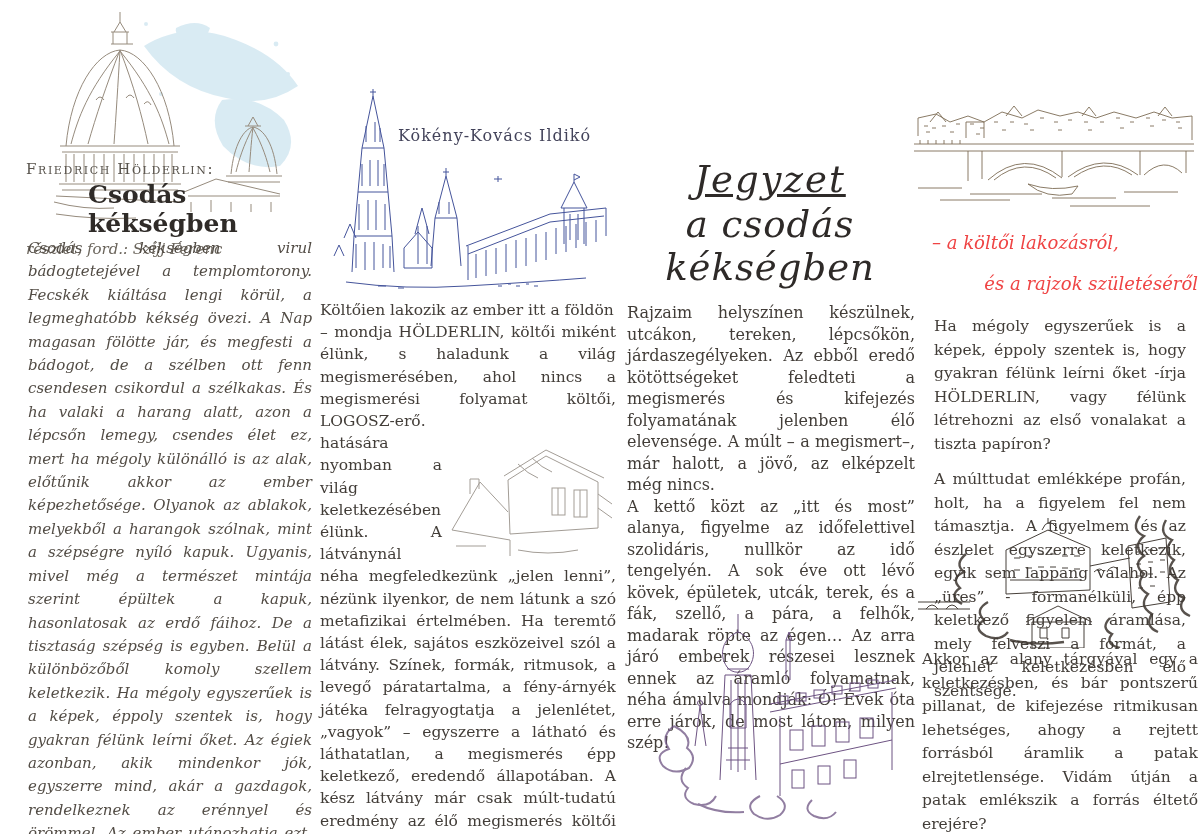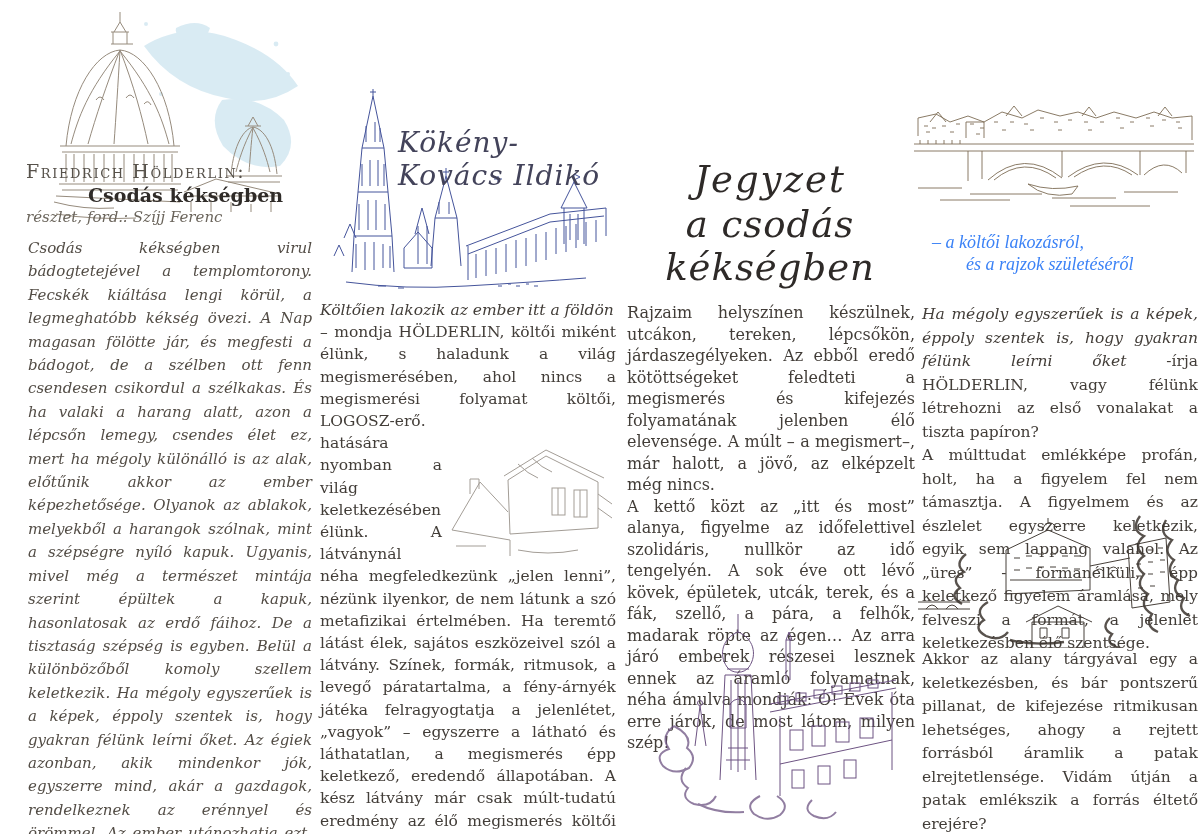--- a/index.html
+++ b/index.html
@@ -4,52 +4,52 @@
 <style>
   html,body{margin:0;padding:0;}
   body{
     width:1200px;height:834px;position:relative;background:#ffffff;
     font-family:"DejaVu Serif", serif;color:#423d38;overflow:hidden;
   }
   .abs{position:absolute;}
   
   #col1-sketch{left:26px;top:4px;width:288px;height:230px;}
   #col1-heads{left:26px;top:160px;width:288px;}
-  .author-line{font-variant:small-caps;letter-spacing:1.6px;font-size:19px;color:#57524b;}
-  .poem-title{font-weight:bold;font-size:19px;color:#2f2b28;padding-left:62px;margin-top:2px;}
+  .author-line{font-variant:small-caps;letter-spacing:1.6px;font-size:15px;color:#57524b;}
+  .poem-title{font-weight:bold;font-size:25px;color:#2f2b28;padding-left:62px;margin-top:2px;}
   .poem-credit{font-style:italic;font-size:15px;color:#6b655c;text-align:left;padding-right:6px;margin-top:2px;}
   #col1-poem{left:28px;top:237px;width:284px;font-style:italic;font-size:15px;
     line-height:23.4px;text-align:justify;color:#524c45;}
   
   #col2-sketch{left:318px;top:86px;width:298px;height:212px;}
-  #col2-signature{left:398px;top:126px;width:220px;font-style:italic;font-size:28px;
+  #col2-signature{left:398px;top:126px;width:220px;font-size:16px;
     color:#43435a;letter-spacing:1px;}
   #col2-text{left:320px;top:299px;width:296px;font-size:15.5px;line-height:22.2px;
     text-align:justify;}
   #col2-text p{margin:0;}
-  .lead-italic{font-style:italic;}
+  .lead-italic{}
   #rooftops-float{float:right;width:168px;height:128px;margin:2px 0 2px 6px;}
   
   #col3-title{left:600px;top:158px;width:340px;text-align:center;font-style:italic;
     color:#2e2a28;}
-  #col3-title .t1{font-size:37px;letter-spacing:2px;}
+  #col3-title .t1{font-size:37px;letter-spacing:2px;text-decoration:underline;}
   #col3-title .t2{font-size:37px;letter-spacing:1px;margin-top:2px;}
   #col3-text{left:627px;top:302px;width:288px;font-size:16px;line-height:21.5px;
     text-align:justify;}
   #col3-text p{margin:0;}
   #col3-sketch{left:640px;top:608px;width:266px;height:222px;}
   
   #col4-bridge{left:910px;top:88px;width:288px;height:126px;}
   #col4-subtitle{left:922px;top:232px;width:276px;font-style:italic;font-size:18px;
-    color:#3b82f6;font-family:Liberation Serif, serif;}
+    color:#ef4444;}
   #col4-subtitle .s1{padding-left:10px;}
-  #col4-subtitle .s2{padding-left:44px;margin-top:1px;}
+  #col4-subtitle .s2{padding-left:44px;margin-top:20px;text-align:right;}
   #col4-text1{left:922px;top:303px;width:276px;font-size:15.5px;line-height:23.5px;
     text-align:justify;}
-  #col4-text1 p{margin:0;}
+  #col4-text1 p{margin:12px;}
   #col4-hill{left:914px;top:510px;width:286px;height:138px;}
   #col4-text2{left:922px;top:648px;width:276px;font-size:15.5px;line-height:23.5px;
     text-align:justify;}
   #col4-text2 p{margin:0;}
   svg{display:block;}
 </style>
 </head>
 <body>
 
 <div class="abs" id="col1-sketch">

